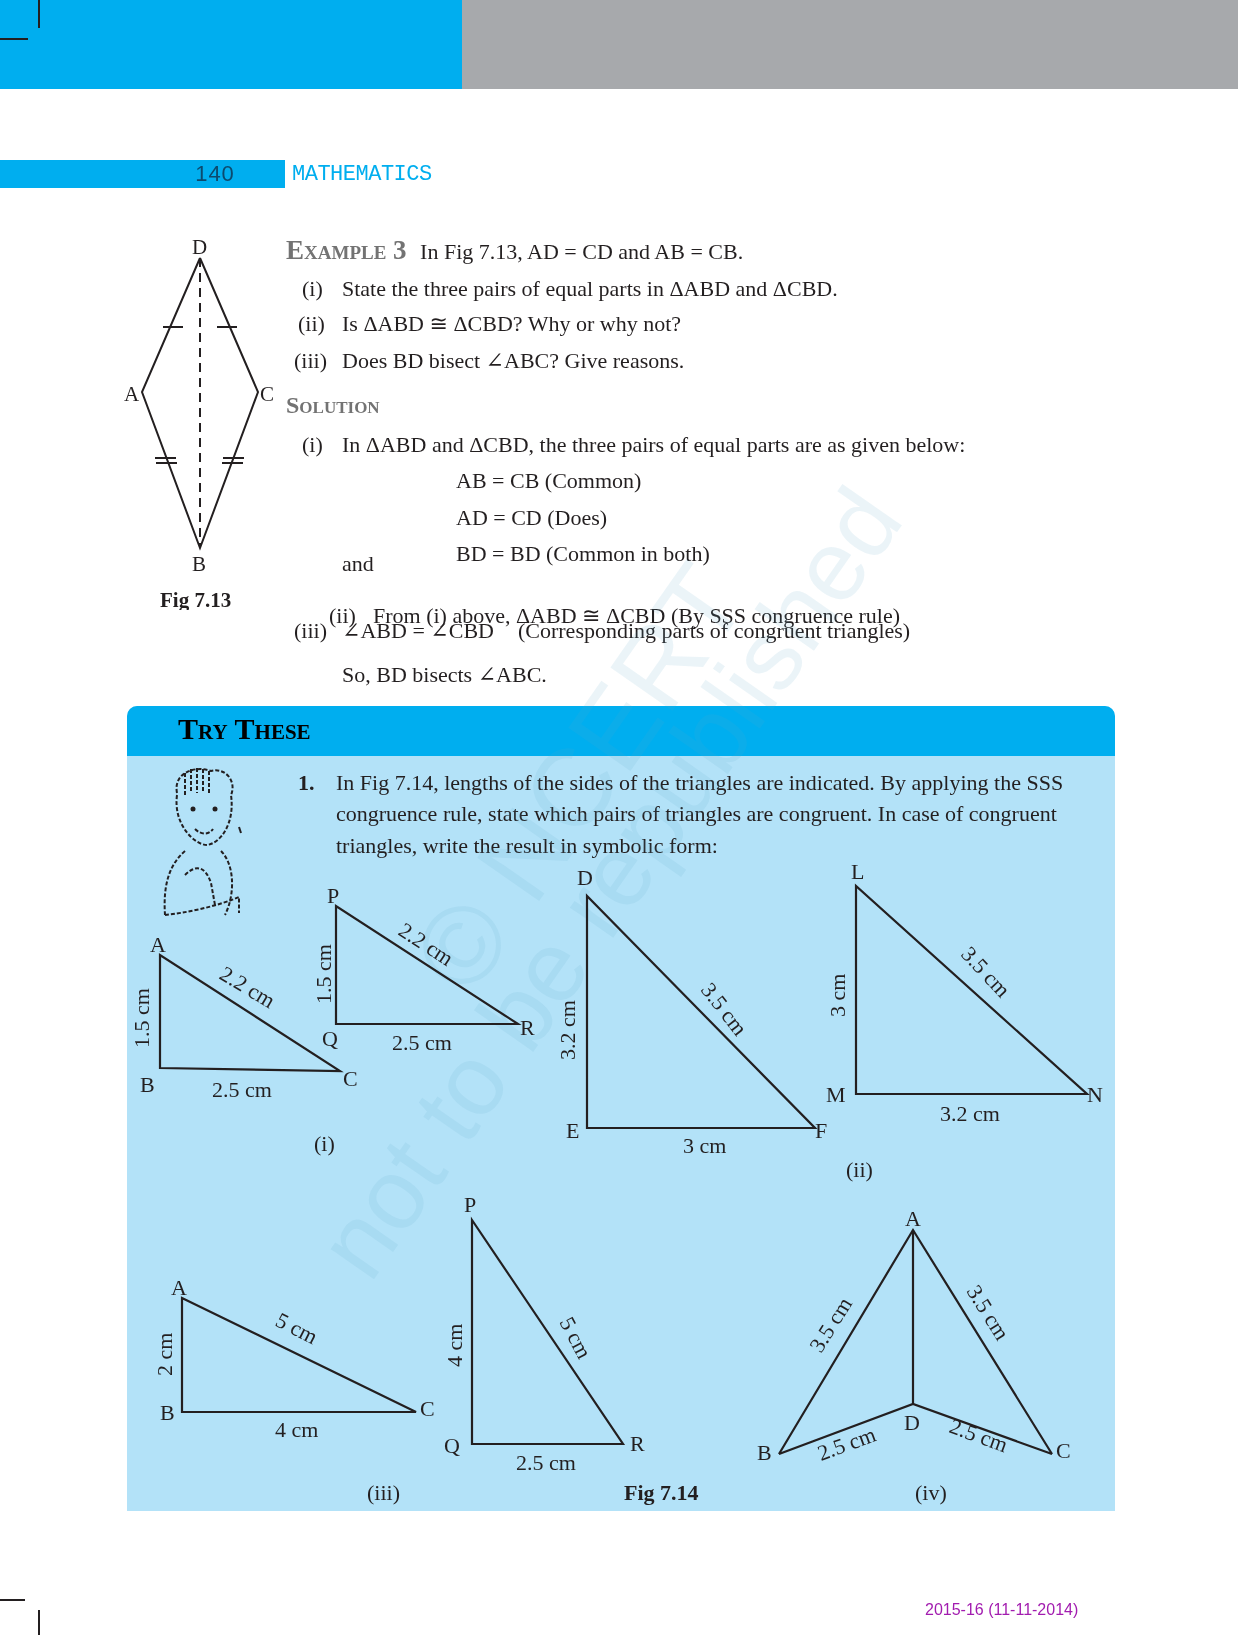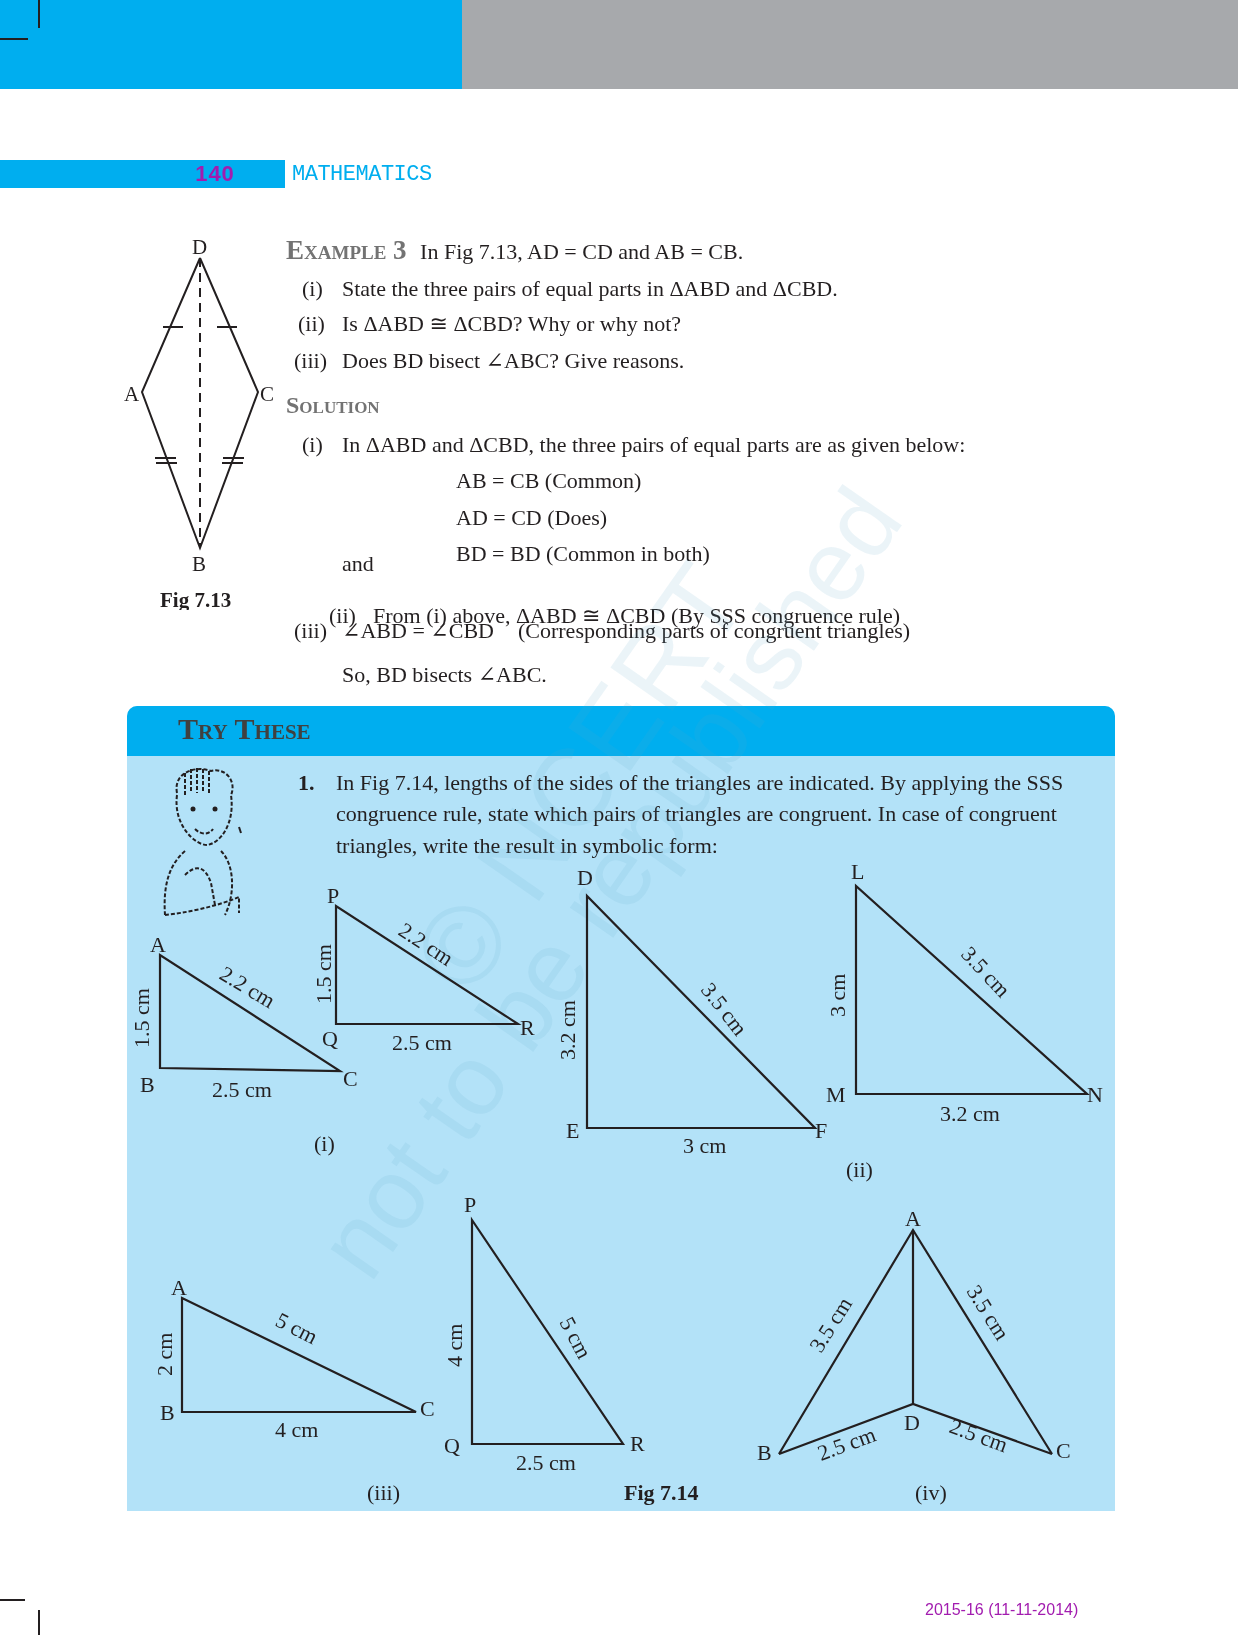--- a/index.html
+++ b/index.html
@@ -4,29 +4,29 @@
 <style>
   html, body { margin:0; padding:0; background:#ffffff; }
   body { width:1238px; height:1635px; position:relative; overflow:hidden;
          font-family:"Liberation Serif", "DejaVu Serif", serif; color:#231f20; }
   .abs { position:absolute; }
   .top-blue { left:0; top:0; width:462px; height:89px; background:#00aeef; }
   .top-grey { left:462px; top:0; width:776px; height:89px; background:#a7a9ac; }
   .crop { background:#231f20; }
   .pagebar { left:0; top:160px; width:285px; height:28px; background:#00aeef; }
   .pagenum { left:170px; top:160px; width:90px; height:28px; line-height:28px; text-align:center;
-             color:#a21caf; font-family:"Liberation Sans", sans-serif; font-weight:bold; font-size:22px; letter-spacing:1px; }
+             color:#0c4a6e; font-family:"Liberation Sans", sans-serif; font-weight:normal; font-size:22px; letter-spacing:1px; }
   .subject { left:292px; top:162px; font-family:Liberation Mono, monospace; font-size:22px; color:#00aeef; letter-spacing:-0.5px; }
   .txt { font-size:22px; white-space:nowrap; }
   .heading-blue { color:#737373; font-weight:bold; font-variant:small-caps; }
   .ex-head { font-size:27px; }
   .sol-head { font-size:24px; }
   .try-box { left:127px; top:706px; width:988px; height:805px; background:#b3e2f8; border-radius:10px 10px 0 0; overflow:hidden; }
   .try-head { left:127px; top:706px; width:988px; height:50px; background:#00aeef; border-radius:10px 10px 0 0; }
-  .try-title { left:178px; top:712px; color:#404040; font-weight:bold; font-variant:small-caps; font-size:30px; }
+  .try-title { left:178px; top:712px; color:#000000; font-weight:bold; font-variant:small-caps; font-size:30px; }
   .footer-date { left:925px; top:1601px; font-family:"Liberation Sans", sans-serif; font-size:16px; color:#a21caf; }
   svg text { font-family:"Liberation Serif", "DejaVu Serif", serif; fill:#231f20; }
   .fig-cap { font-weight:bold; }
   .watermark { fill:#5fa8c8; opacity:0.35; font-family:"Liberation Sans", sans-serif; }
 </style>
 </head>
 <body>
 
 <div class="abs top-blue"></div>
 <div class="abs top-grey"></div>

